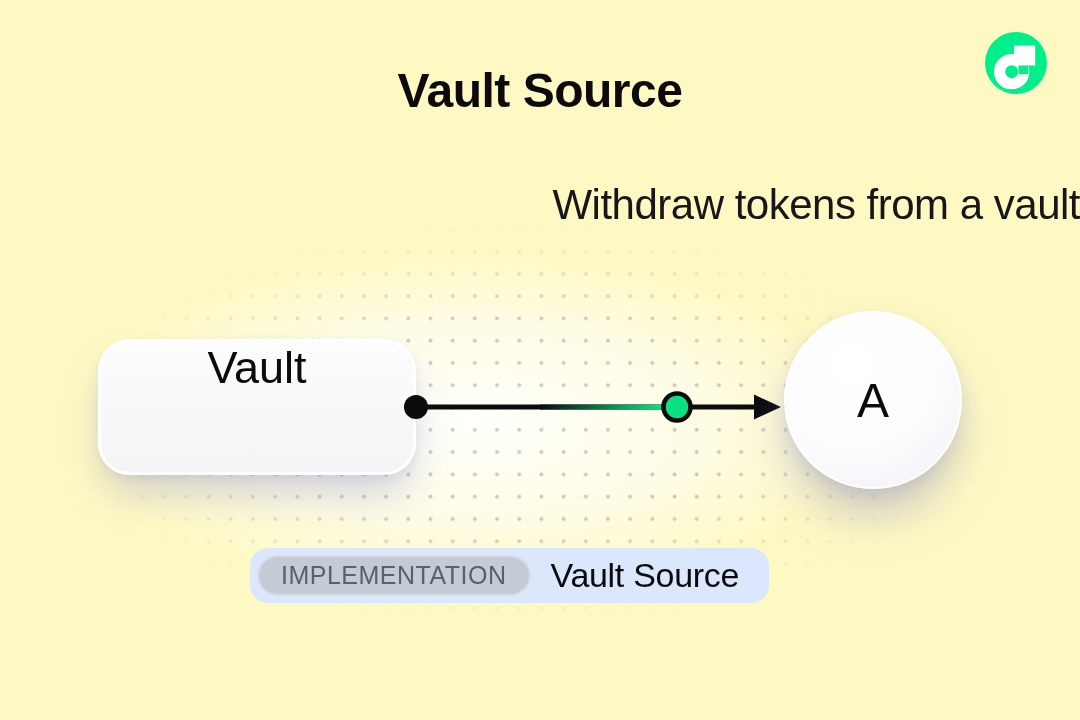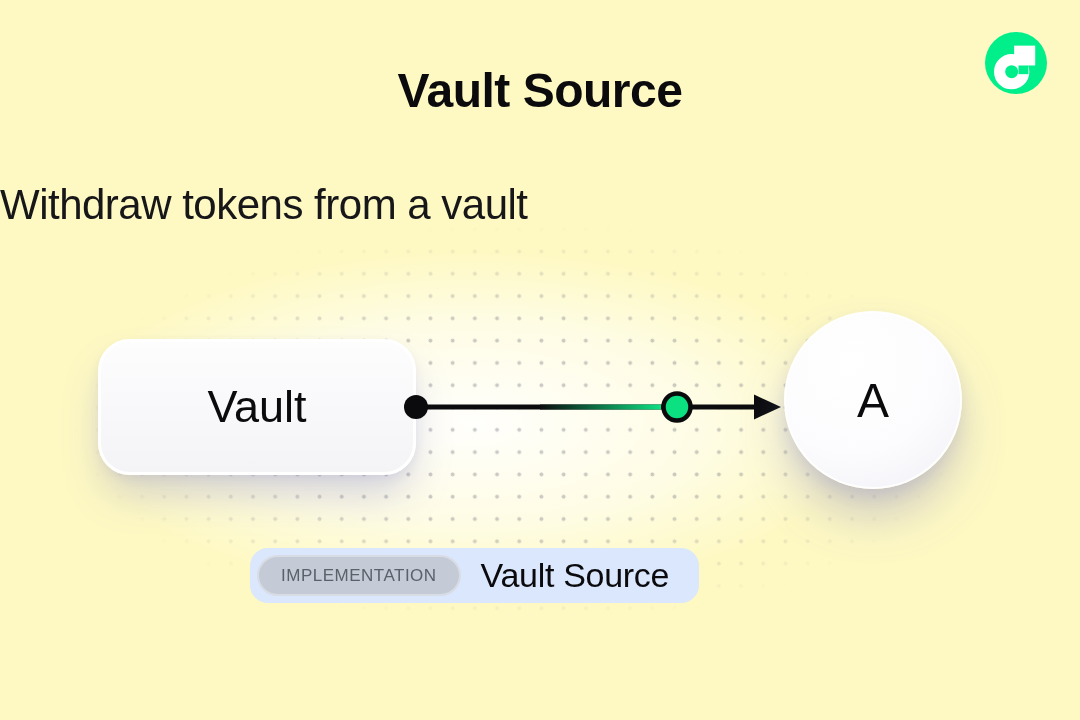--- a/index.html
+++ b/index.html
@@ -30,34 +30,34 @@
     pointer-events: none;
   }
   .title {
     position: absolute; left: 0; right: 0; top: 63px;
     text-align: center;
     font-size: 48px; font-weight: 800; letter-spacing: -0.5px;
     color: #0B0B0D;
   }
   .subtitle {
     position: absolute; left: 0; right: 0; top: 181px;
-    text-align: left;
+    text-align: right;
     font-size: 42px; font-weight: 400; letter-spacing: -0.5px;
     color: #17171A;
   }
   .logo {
     position: absolute; left: 985px; top: 32px; width: 62px; height: 62px;
   }
   .node-vault {
     position: absolute; left: 98px; top: 339px; width: 318px; height: 136px;
     background: linear-gradient(180deg, #fdfdfe 0%, #f4f4f7 100%);
     border: 3px solid #ffffff;
     border-radius: 32px;
     box-shadow: 0 24px 40px -6px rgba(118,118,190,0.32), 0 4px 10px rgba(118,118,190,0.10);
-    display: flex; align-items: center; justify-content: center;
+    display: flex; justify-content: center;
     font-size: 45px; font-weight: 400; color: #0B0B0D;
   }
   .connector {
     position: absolute; left: 395px; top: 377px; width: 400px; height: 60px;
   }
   .node-circle {
     position: absolute; left: 784px; top: 311px; width: 178px; height: 178px;
     border-radius: 50%;
     background: radial-gradient(circle at 38% 28%, #ffffff 0%, #fcfcfe 55%, #f0f0f6 100%);
     border: 2px solid rgba(255,255,255,0.9);
@@ -72,21 +72,21 @@
     display: inline-flex; align-items: center;
     padding: 0 30px 0 7px; gap: 20px;
   }
   .badge .tag {
     height: 41px;
     background: #C4CBD7;
     border: 2px solid rgba(255,255,255,0.35);
     border-radius: 21px;
     display: inline-flex; align-items: center;
     padding: 0 22px;
-    font-size: 17px; font-weight: 500; letter-spacing: 0.5px;
+    font-size: 25px; font-weight: 500; letter-spacing: 0.5px;
     color: #5B6069;
   }
   .badge .label {
     font-size: 34px; font-weight: 500; letter-spacing: -0.3px;
     color: #0B0B0D;
     white-space: nowrap;
   }
 </style>
 </head>
 <body>

